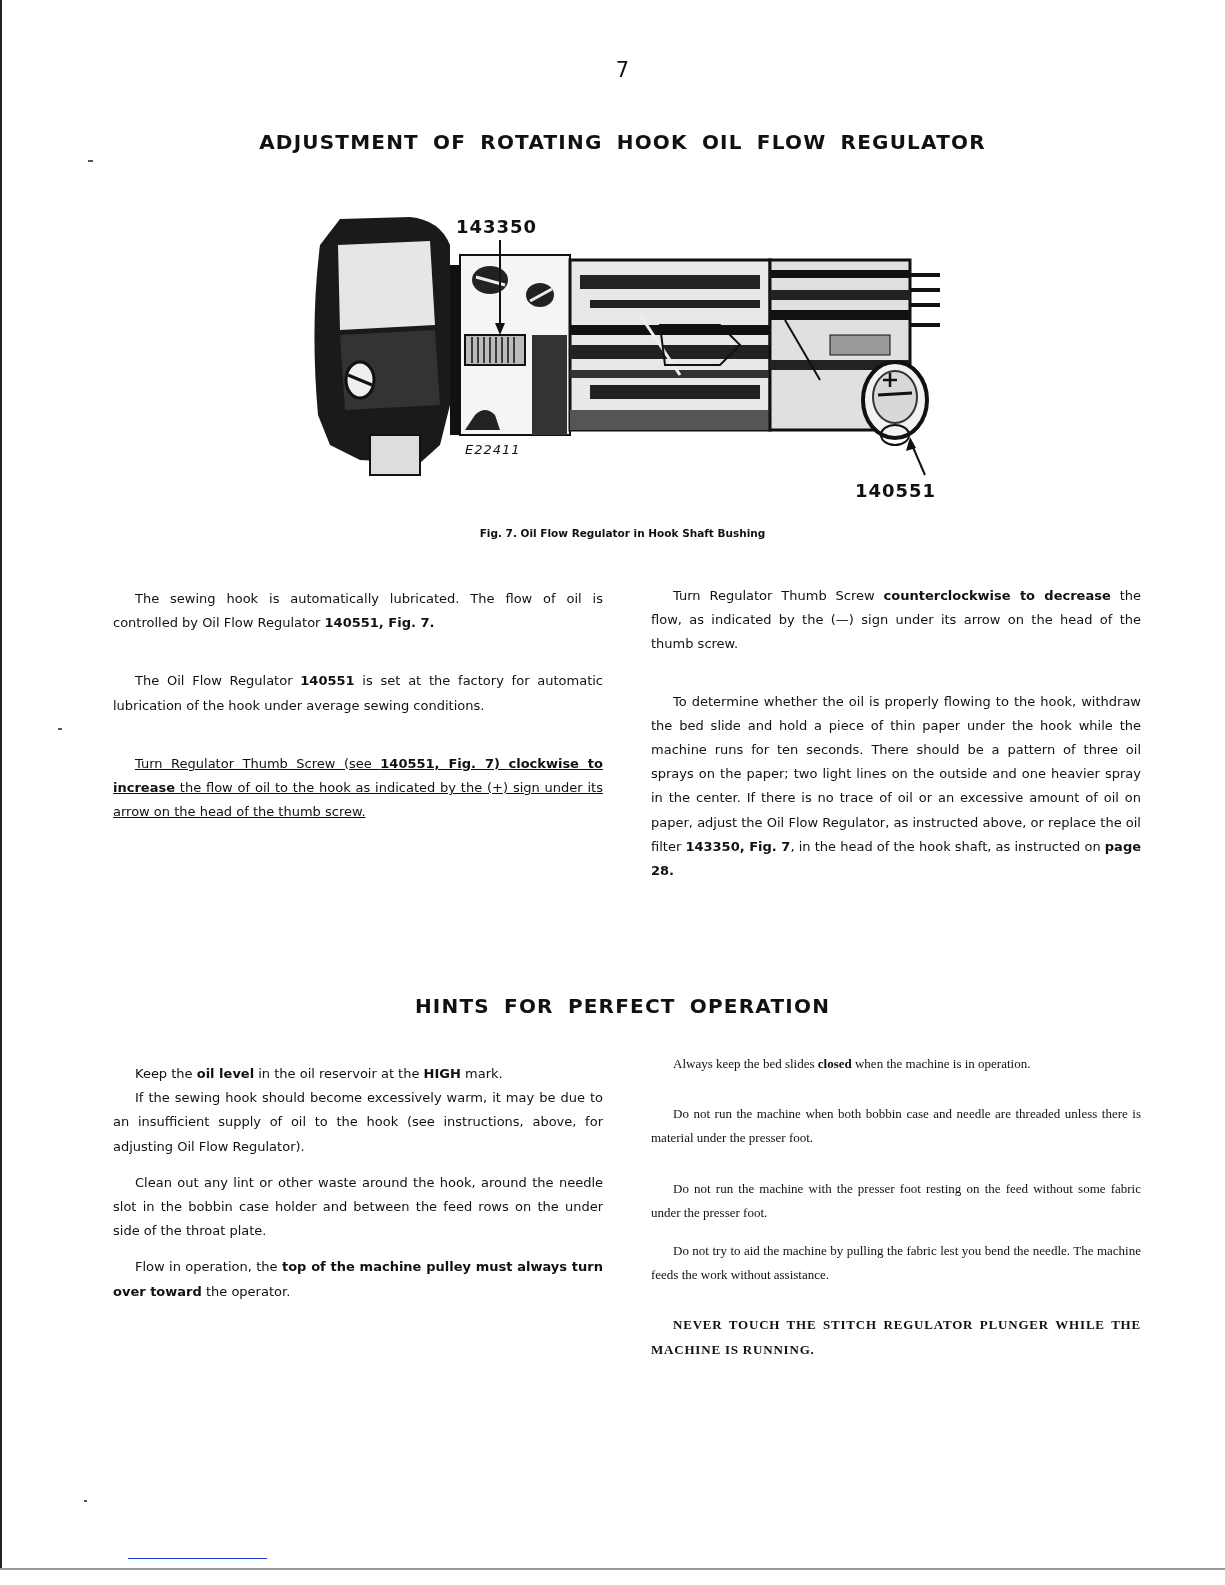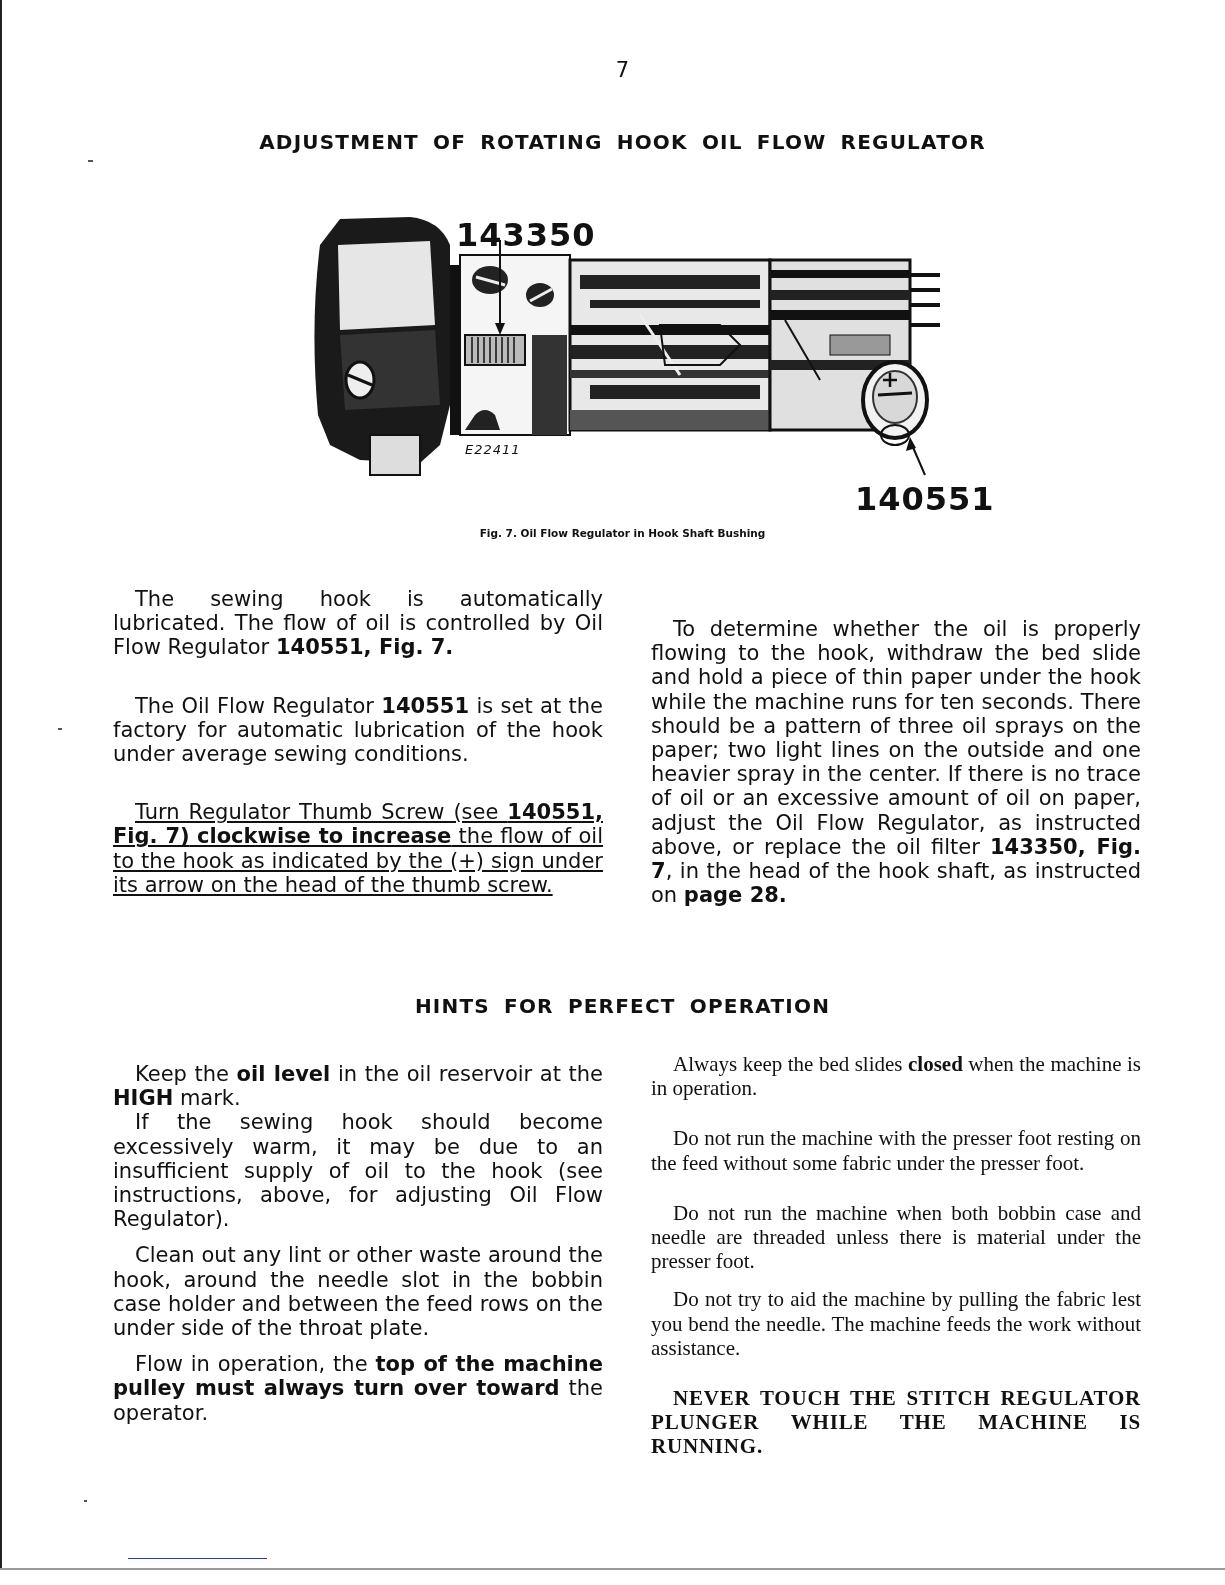--- a/index.html
+++ b/index.html
@@ -10,26 +10,26 @@
   }
   .page-left-border { position: absolute; left: 0; top: 0; width: 2px; height: 1570px; background: #222; }
   .page-number { position: absolute; left: 0; width: 1245px; top: 58px; text-align: center; font-size: 21px; }
   .heading {
     position: absolute; left: 0; width: 1245px; text-align: center;
     font-weight: bold; font-size: 20px; letter-spacing: 1.2px; word-spacing: 6px;
   }
   .heading-1 { top: 130px; }
   .heading-2 { top: 994px; }
   .figure { position: absolute; left: 300px; top: 205px; width: 670px; height: 310px; }
-  .fig-label { position: absolute; font-weight: bold; font-size: 32px; letter-spacing: 1px; }
+  .fig-label { position: absolute; font-weight: bold; font-size: 18px; letter-spacing: 1px; }
   .fig-label-a { left: 156px; top: 11px; }
   .fig-label-b { left: 555px; top: 275px; }
   .fig-label-c { left: 165px; top: 237px; font-style: italic; font-weight: normal; font-size: 13px; }
   .caption { position: absolute; left: 0; width: 1245px; top: 527px; text-align: center; font-size: 10.5px; font-weight: bold; }
-  .col { position: absolute; width: 490px; font-size: 21px; line-height: 24.2px; text-align: justify; }
+  .col { position: absolute; width: 490px; font-size: 13px; line-height: 24.2px; text-align: justify; }
   .col-left { left: 113px; }
   .col-right { left: 651px; }
   .col p { margin: 0; text-indent: 22px; }
   .col b { font-weight: bold; }
   .allcaps { font-weight: bold; letter-spacing: 0.8px; }
   .scan-footer { position: absolute; left: 0; right: 0; top: 1568px; height: 2px; background: #999; }
   .scan-link { position: absolute; left: 128px; top: 1558px; width: 139px; height: 1px; background: #1a3dd8; }
   .speck { position: absolute; background: #555; }
 </style>
 </head>
@@ -116,34 +116,35 @@
 
 <div class="caption">Fig. 7. Oil Flow Regulator in Hook Shaft Bushing</div>
 
 <div class="col col-left" style="top:587px;">
   <p><span>The sewing hook is automatically lubricated. The flow of oil is controlled by Oil Flow Regulator </span><b>140551, Fig. 7.</b></p>
   <p style="margin-top:34px;"><span>The Oil Flow Regulator </span><b>140551</b><span> is set at the factory for automatic lubrication of the hook under average sewing conditions.</span></p>
   <p style="margin-top:34px;text-decoration:underline;"><span>Turn Regulator Thumb Screw (see </span><b>140551, Fig. 7)</b><span> </span><b>clockwise to increase</b><span> the flow of oil to the hook as indicated by the (+) sign under its arrow on the head of the thumb screw.</span></p>
 </div>
 
 <div class="col col-right" style="top:584px;">
+  <p><span>Turn Regulator Thumb Screw </span><b>counterclockwise to decrease</b><span> the flow, as indicated by the (—) sign under its arrow on the head of the thumb screw.</span></p>
   <p style="margin-top:33px;"><span>To determine whether the oil is properly flowing to the hook, withdraw the bed slide and hold a piece of thin paper under the hook while the machine runs for ten seconds. There should be a pattern of three oil sprays on the paper; two light lines on the outside and one heavier spray in the center. If there is no trace of oil or an excessive amount of oil on paper, adjust the Oil Flow Regulator, as instructed above, or replace the oil filter </span><b>143350, Fig. 7</b><span>, in the head of the hook shaft, as instructed on </span><b>page 28.</b></p>
 </div>
 
 <div class="heading heading-2">HINTS FOR PERFECT OPERATION</div>
 
 <div class="col col-left" style="top:1050px;">
   <p style="margin-top:12px;"><span>Keep the </span><b>oil level</b><span> in the oil reservoir at the </span><b>HIGH</b><span> mark.</span></p>
   <p><span>If the sewing hook should become excessively warm, it may be due to an insufficient supply of oil to the hook (see instructions, above, for adjusting Oil Flow Regulator).</span></p>
   <p style="margin-top:12px;"><span>Clean out any lint or other waste around the hook, around the needle slot in the bobbin case holder and between the feed rows on the under side of the throat plate.</span></p>
   <p style="margin-top:12px;"><span>Flow in operation, the </span><b>top of the machine pulley must always turn over toward</b><span> the operator.</span></p>
 </div>
 
 <div class="col col-right" style="top:1052px;font-family:Liberation Serif, serif;">
   <p><span>Always keep the bed slides </span><b>closed</b><span> when the machine is in operation.</span></p>
+  <p style="margin-top:26px;"><span>Do not run the machine when both bobbin case and needle are threaded unless there is material under the presser foot.</span></p>
   <p style="margin-top:26px;"><span>Do not run the machine with the presser foot resting on the feed without some fabric under the presser foot.</span></p>
-  <p style="margin-top:26px;"><span>Do not run the machine when both bobbin case and needle are threaded unless there is material under the presser foot.</span></p>
   <p style="margin-top:14px;"><span>Do not try to aid the machine by pulling the fabric lest you bend the needle. The machine feeds the work without assistance.</span></p>
   <p style="margin-top:26px;" class="allcaps"><b>NEVER TOUCH THE STITCH REGULATOR PLUNGER WHILE THE MACHINE IS RUNNING.</b></p>
 </div>
 
 <div class="scan-link"></div>
 <div class="scan-footer"></div>
 
 </body></html>

